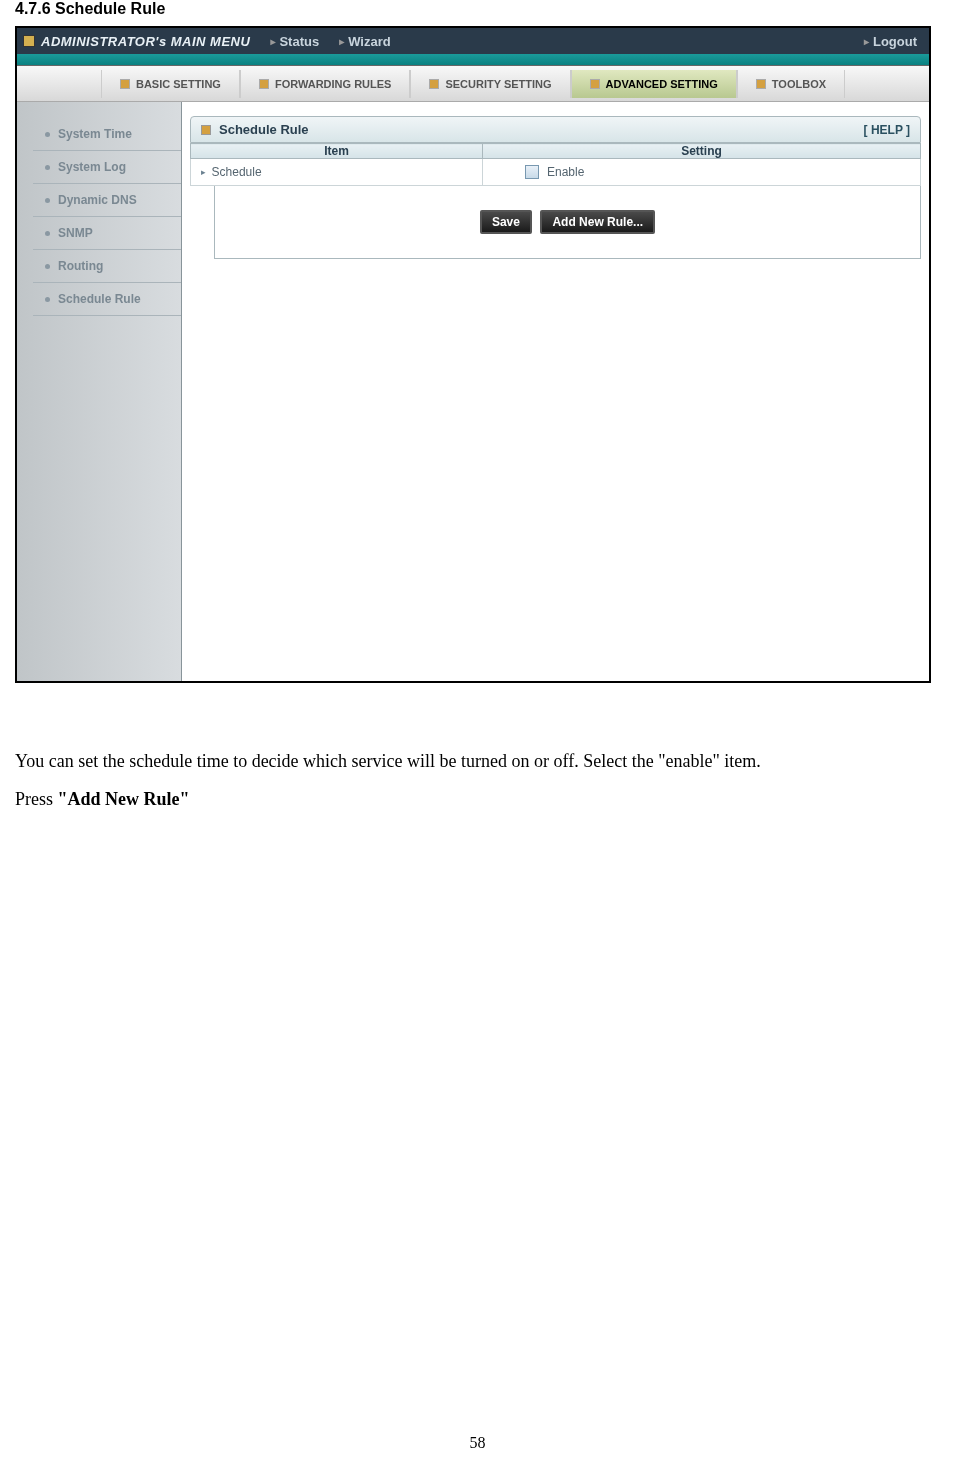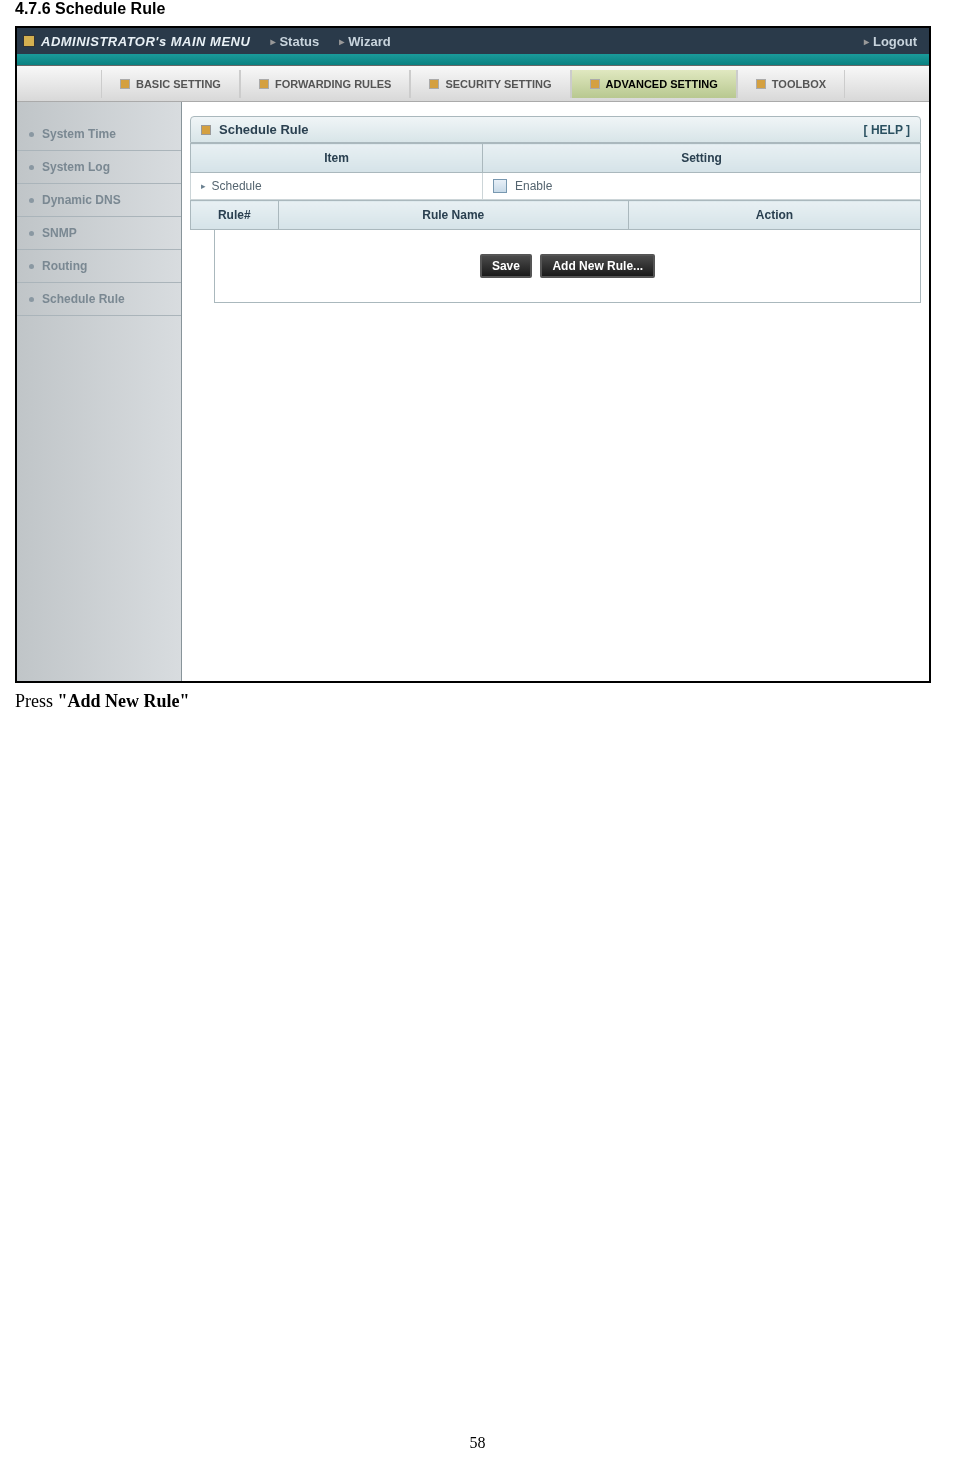--- a/index.html
+++ b/index.html
@@ -115,20 +115,21 @@
     }
     .main-area {
       display: flex;
       height: calc(100% - 74px);
     }
     .sidebar {
       width: 165px;
       background: linear-gradient(to right, #c0c5c8 0%, #d8dcdf 100%);
       border-right: 1px solid #88949a;
       padding-top: 16px;
+      padding-left: 16px;
     }
     .sidebar-item {
       padding: 9px 12px;
       font-size: 12px;
       font-weight: bold;
       color: #7a8892;
       border-bottom: 1px solid #aab4ba;
       display: flex;
       align-items: center;
       gap: 8px;
@@ -174,21 +175,20 @@
     }
     .settings-table {
       width: 100%;
       border-collapse: collapse;
       border: 1px solid #aab8bd;
       font-size: 12px;
     }
     .settings-table th {
       background: linear-gradient(to bottom, #e8f0f3 0%, #d5e3e8 100%);
       border: 1px solid #aab8bd;
-      padding: 7px;
       color: #2a4050;
       font-weight: bold;
       text-align: center;
     }
     .settings-table td {
       border: 1px solid #ccd5d8;
       padding: 6px 10px;
       color: #556570;
     }
     .schedule-label {
@@ -197,20 +197,21 @@
       gap: 6px;
     }
     .tri-bullet {
       color: #6a8090;
       font-size: 9px;
     }
     .enable-cell {
       display: flex;
       align-items: center;
       gap: 8px;
+      margin-left: 32px;
     }
     .checkbox-icon {
       width: 14px;
       height: 14px;
       border: 1px solid #7898b0;
       background: linear-gradient(to bottom, #e8f0f8, #c8dae8);
     }
     .button-row {
       text-align: center;
       padding: 24px;
@@ -365,38 +366,30 @@
             <td>
               <span class="enable-cell">
                 <span class="checkbox-icon"></span>
                 <span>Enable</span>
               </span>
             </td>
           </tr>
         </tbody>
           </table>
 
-        <table class="settings-table" style="border-top:none">
-          <tbody>
-              <tr>
-            <th style="width:12%">Rule#</th>
-            <th style="width:48%">Rule Name</th>
-            <th style="width:40%">Action</th>
-          </tr>
-        </tbody>
-          </table>
 
         <div class="button-row">
           <button class="btn">Save</button>
           <button class="btn">Add New Rule...</button>
         </div>
       </div>
     </div>
 
   </div>
 
+  <p class="doc-text">You can set the schedule time to decide which service will be turned on or off. Select the "enable" item.</p>
   <p class="doc-text-2">
     <span>Press </span><b>"Add New Rule"</b>
   </p>
 
   <div class="page-num">58</div>
 
 </div>
 
 </body></html>

